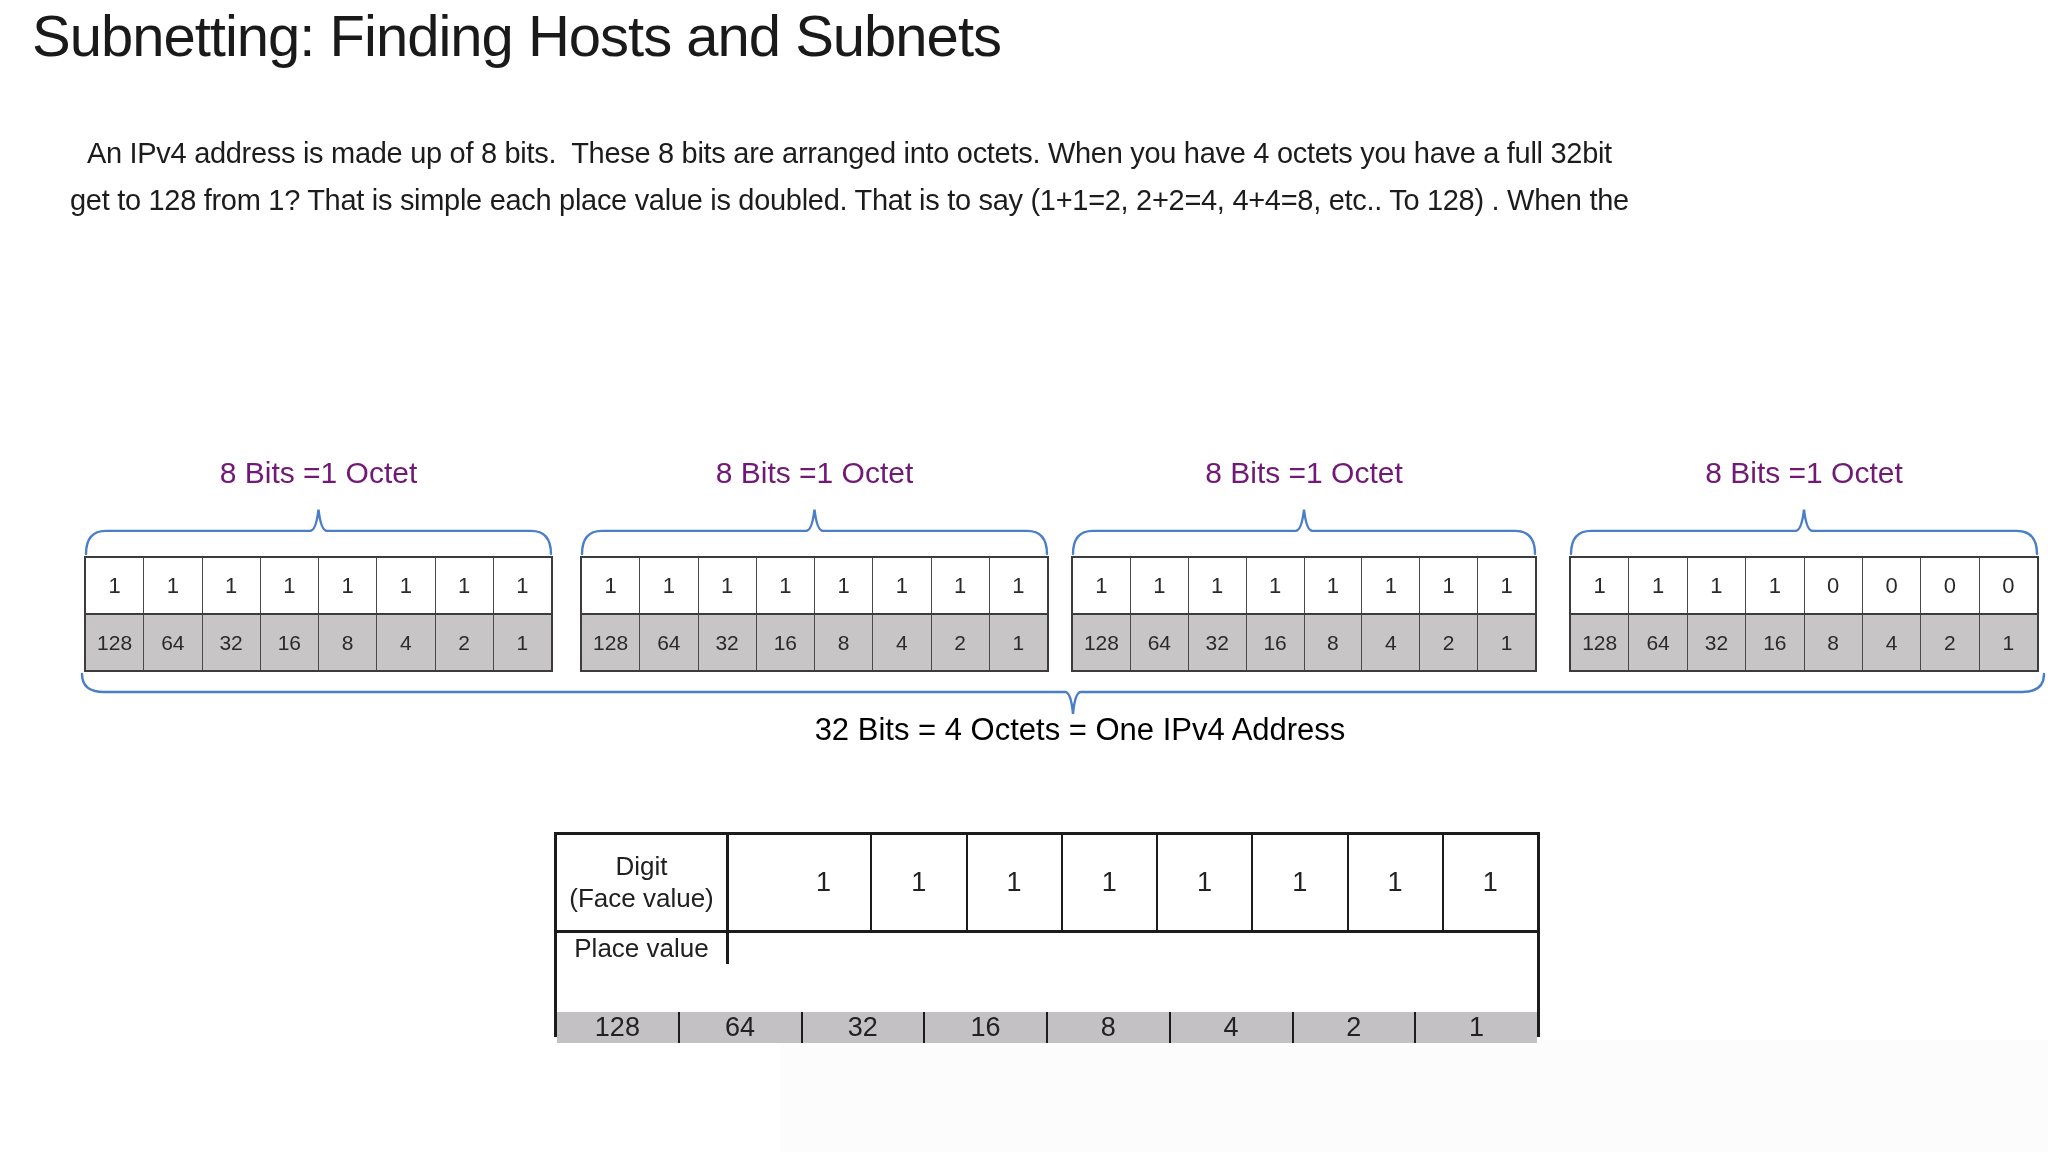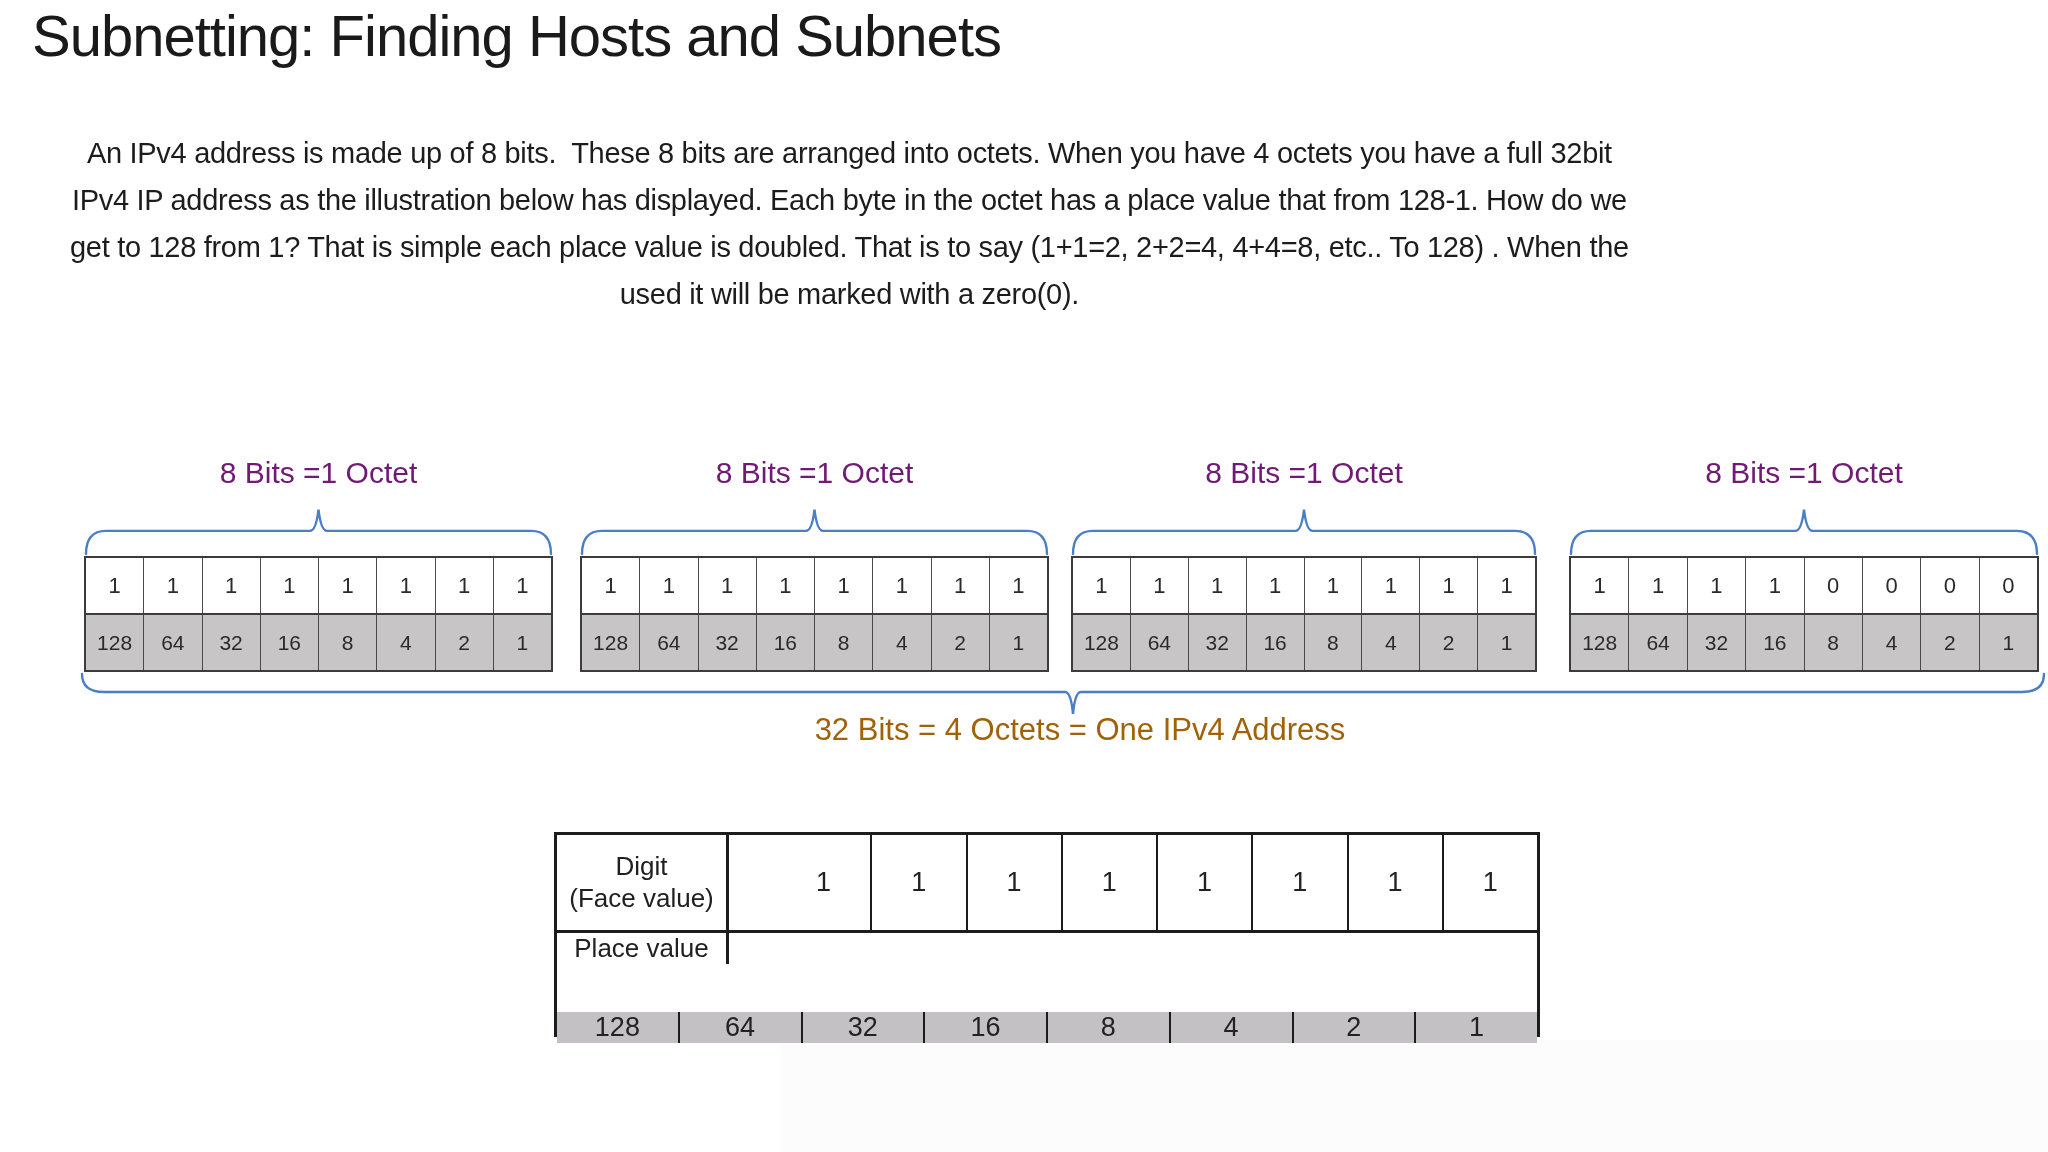--- a/index.html
+++ b/index.html
@@ -34,21 +34,21 @@
   .cell{
     flex:1;display:flex;align-items:center;justify-content:center;
     font-size:22px;color:#2a2a2a;box-sizing:border-box;
   }
   .cell + .cell{border-left:1.8px solid #4a4a4a;}
   .pv-row .cell{background:var(--cell-gray,#c7c5c6);font-size:21px;}
 
   .big-brace{position:absolute;left:60px;top:672px;width:1966px;height:46px;}
   .total-label{
     position:absolute;left:510px;top:712px;width:1100px;text-align:center;
-    font-size:31px;color:#a16207;white-space:pre;
+    font-size:31px;color:#000000;white-space:pre;
   }
 
   .value-table{
     position:absolute;left:534px;top:832px;width:986px;
     border:3px solid #1c1c1c;box-sizing:border-box;background:#fff;
   }
   .vt-row{display:flex;gap:48px;}
   .vt-row-digits{height:95px;border-bottom:3.5px solid #1c1c1c;}
   .vt-row-place{height:101px;flex-direction:column;}
   .vt-header{
@@ -68,23 +68,21 @@
 <body>
 
 <div id="stage">
 
   <div class="shade"></div>
 
   <div class="title">Subnetting: Finding Hosts and Subnets</div>
 
   <div class="intro">
     <div class="intro-line">An IPv4 address is made up of 8 bits.  These 8 bits are arranged into octets. When you have 4 octets you have a full 32bit</div>
-    <div class="intro-line">IPv4 IP address as the illustration below has displayed. Each byte in the octet has a place value that from 128-1. How do we</div>
     <div class="intro-line">get to 128 from 1? That is simple each place value is doubled. That is to say (1+1=2, 2+2=4, 4+4=8, etc.. To 128) . When the</div>
-    <div class="intro-line">used it will be marked with a zero(0).</div>
   </div>
 
   <div class="octet" style="left:64px;width:469px;">
     <div class="octet-label">8 Bits =1 Octet</div>
     <svg class="top-brace" viewBox="0 0 469 56" preserveAspectRatio="none">
       <path class="brace-path" d="M 2 54 Q 2 30 22 30 L 226 30 Q 232 30 234.5 8 Q 237 30 243 30 L 447 30 Q 467 30 467 54"></path>
     </svg>
     <div class="bit-table">
       <div class="bit-row">
           <div class="cell">1</div>

